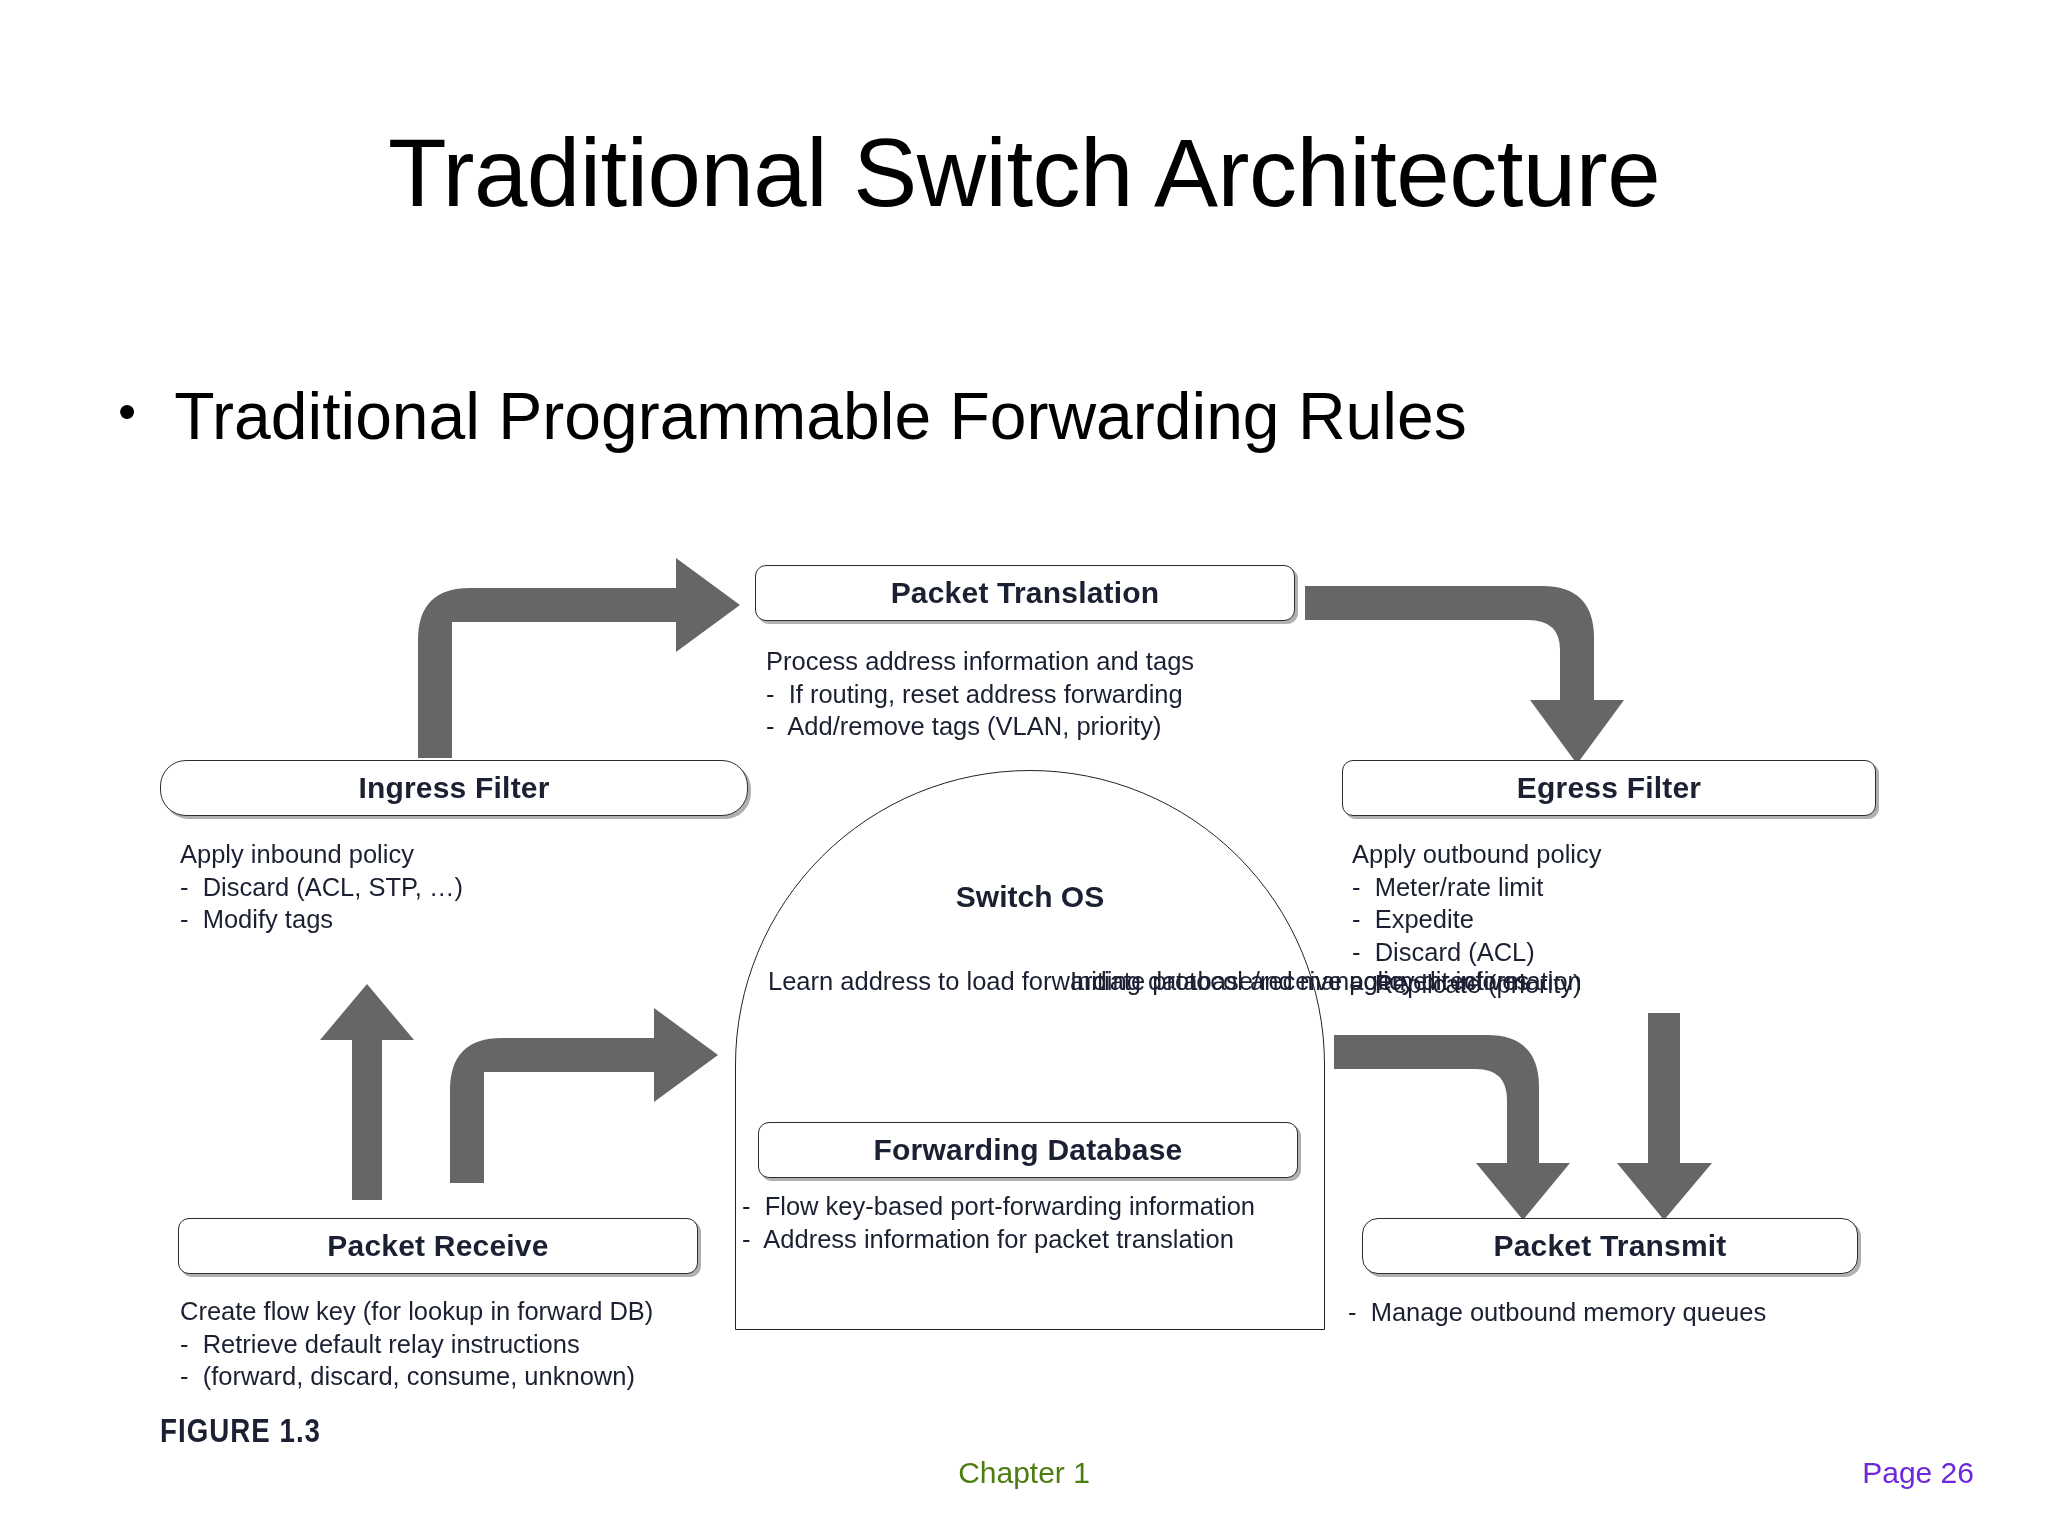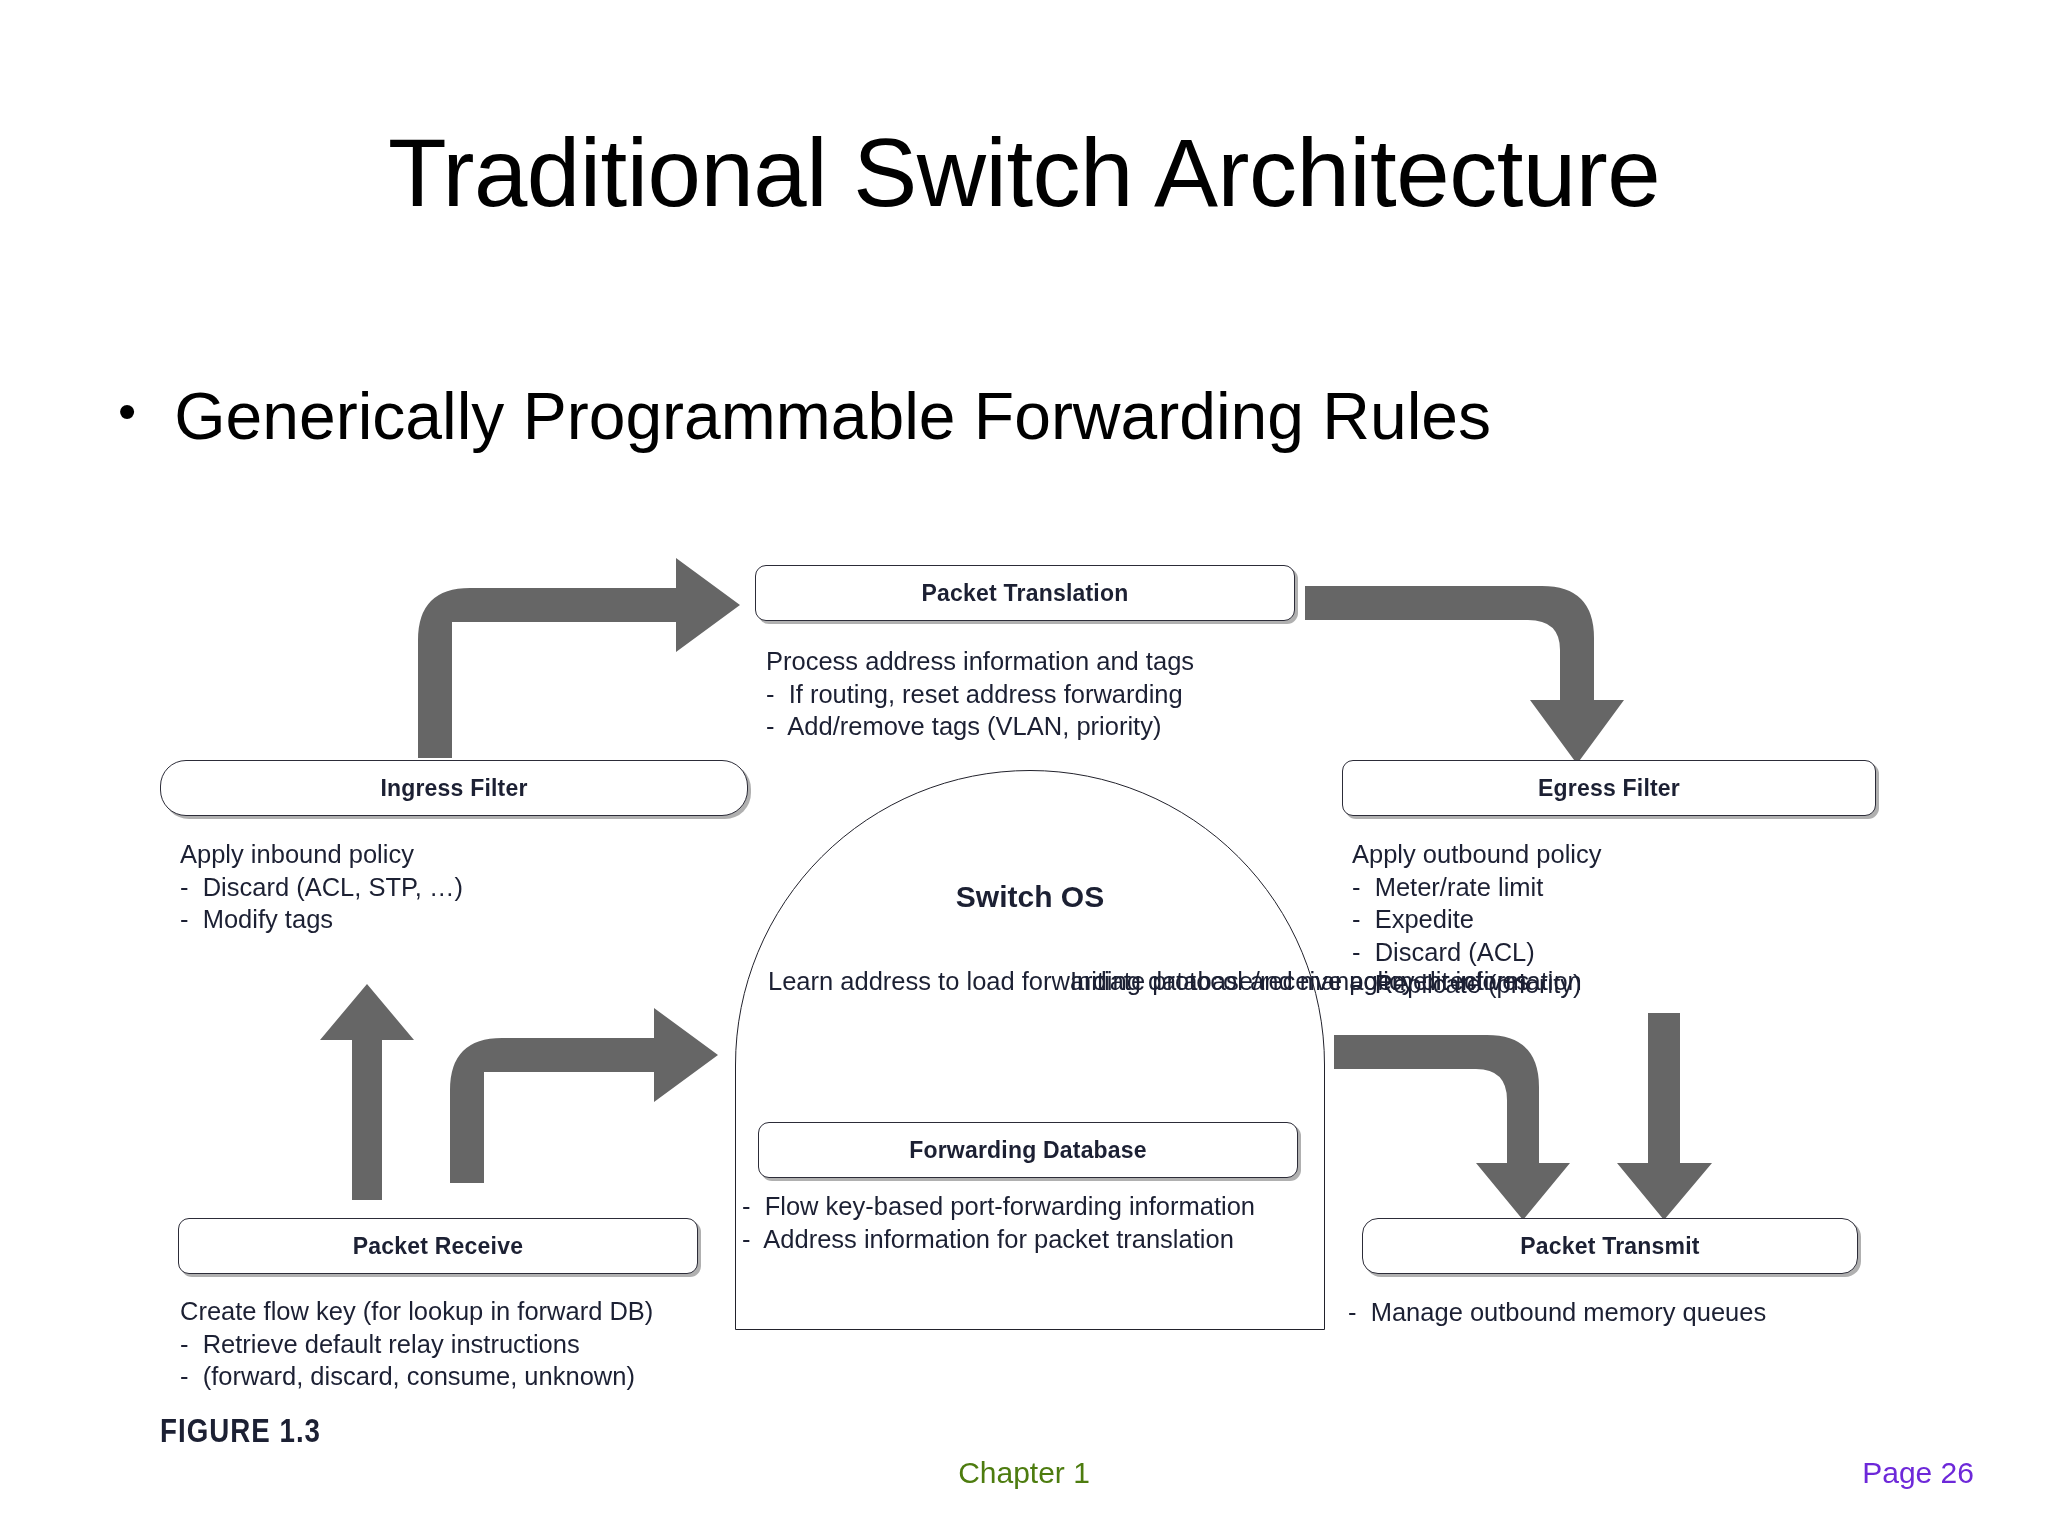--- a/index.html
+++ b/index.html
@@ -69,21 +69,21 @@
     border: 1.6px solid #2c2c38;
     border-radius: 11px;
     background: #ffffff;
     box-shadow: 3px 3px 0 0 rgba(150,150,150,0.75);
     display: flex;
     align-items: center;
     justify-content: center;
     box-sizing: border-box;
   }
   .node-box .node-label {
-    font-size: 23px;
+    font-size: 30px;
     font-weight: bold;
     color: #1c2033;
     letter-spacing: 0.2px;
     white-space: nowrap;
   }
 
   
   .desc {
     position: absolute;
     font-size: 25.5px;
@@ -170,21 +170,21 @@
     color: #6d28d9;
   }
 </style>
 </head>
 <body>
 
 <div class="slide-title">Traditional Switch Architecture</div>
 
 <div class="bullet-row">
   <span class="bullet-dot">•</span>
-  <span class="bullet-text">Generically Programmable Forwarding Rules</span>
+  <span class="bullet-text">Traditional Programmable Forwarding Rules</span>
 </div>
 
 <div class="figure">
 
   <svg class="arrow-svg" viewBox="0 0 2048 1536" xmlns="http://www.w3.org/2000/svg">
 
     <g>
       <path d="M 418,758 L 418,640 Q 418,588 470,588 L 676,588 L 676,558 L 740,605 L 676,652 L 676,622 L 452,622 Q 452,622 452,656 L 452,758 Z" fill="#666666"></path>
     </g>
 

